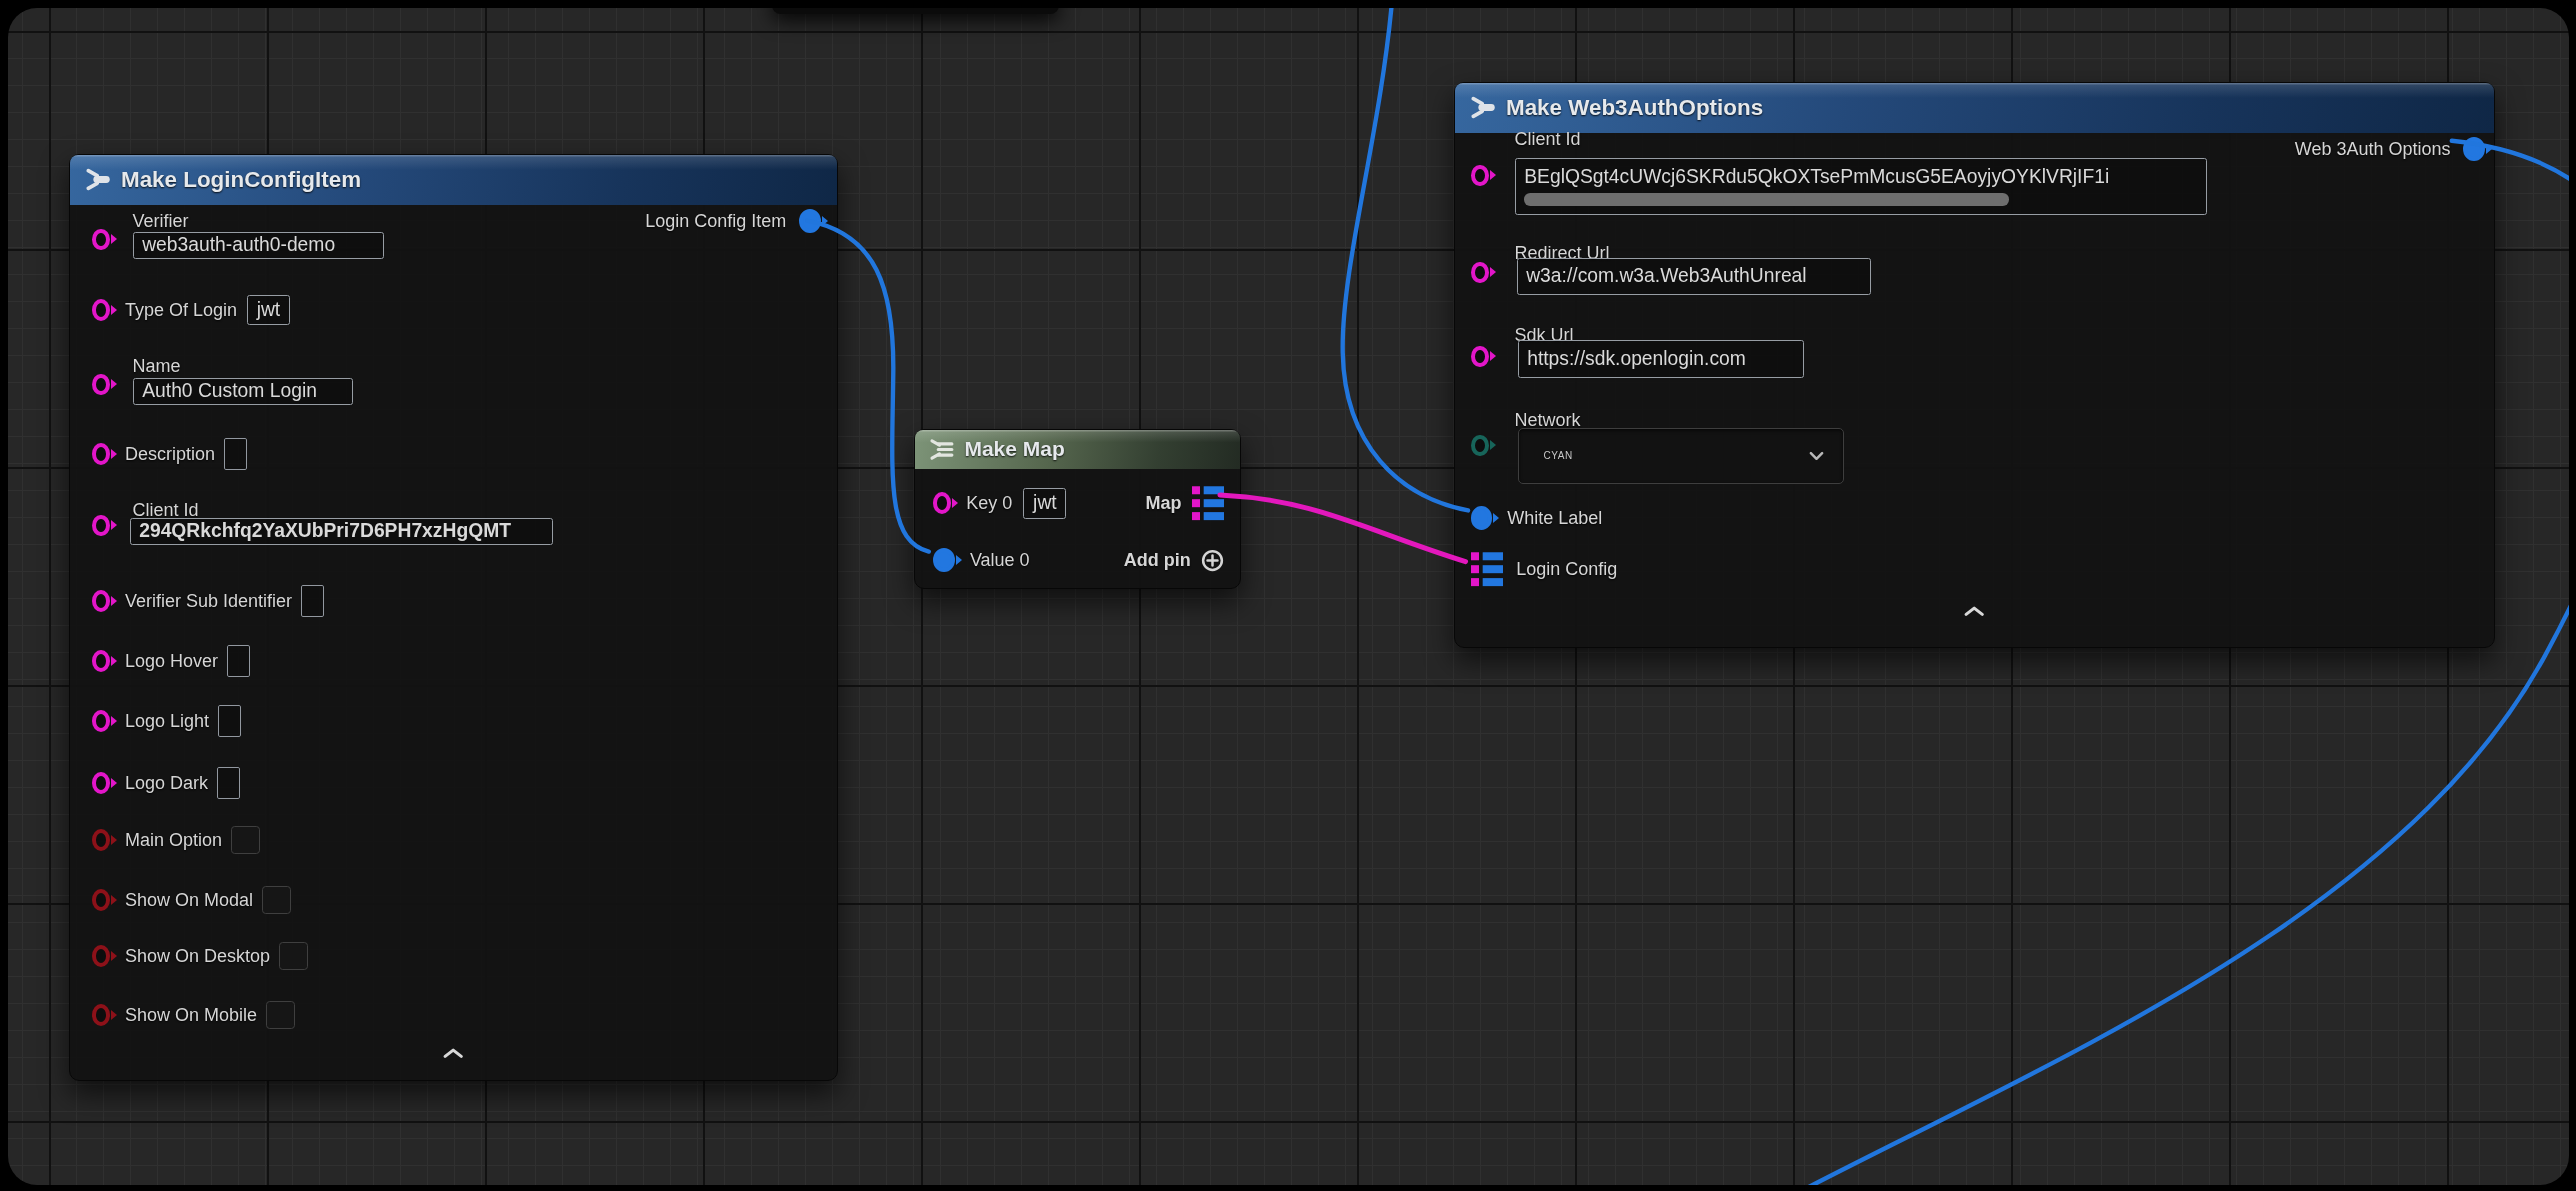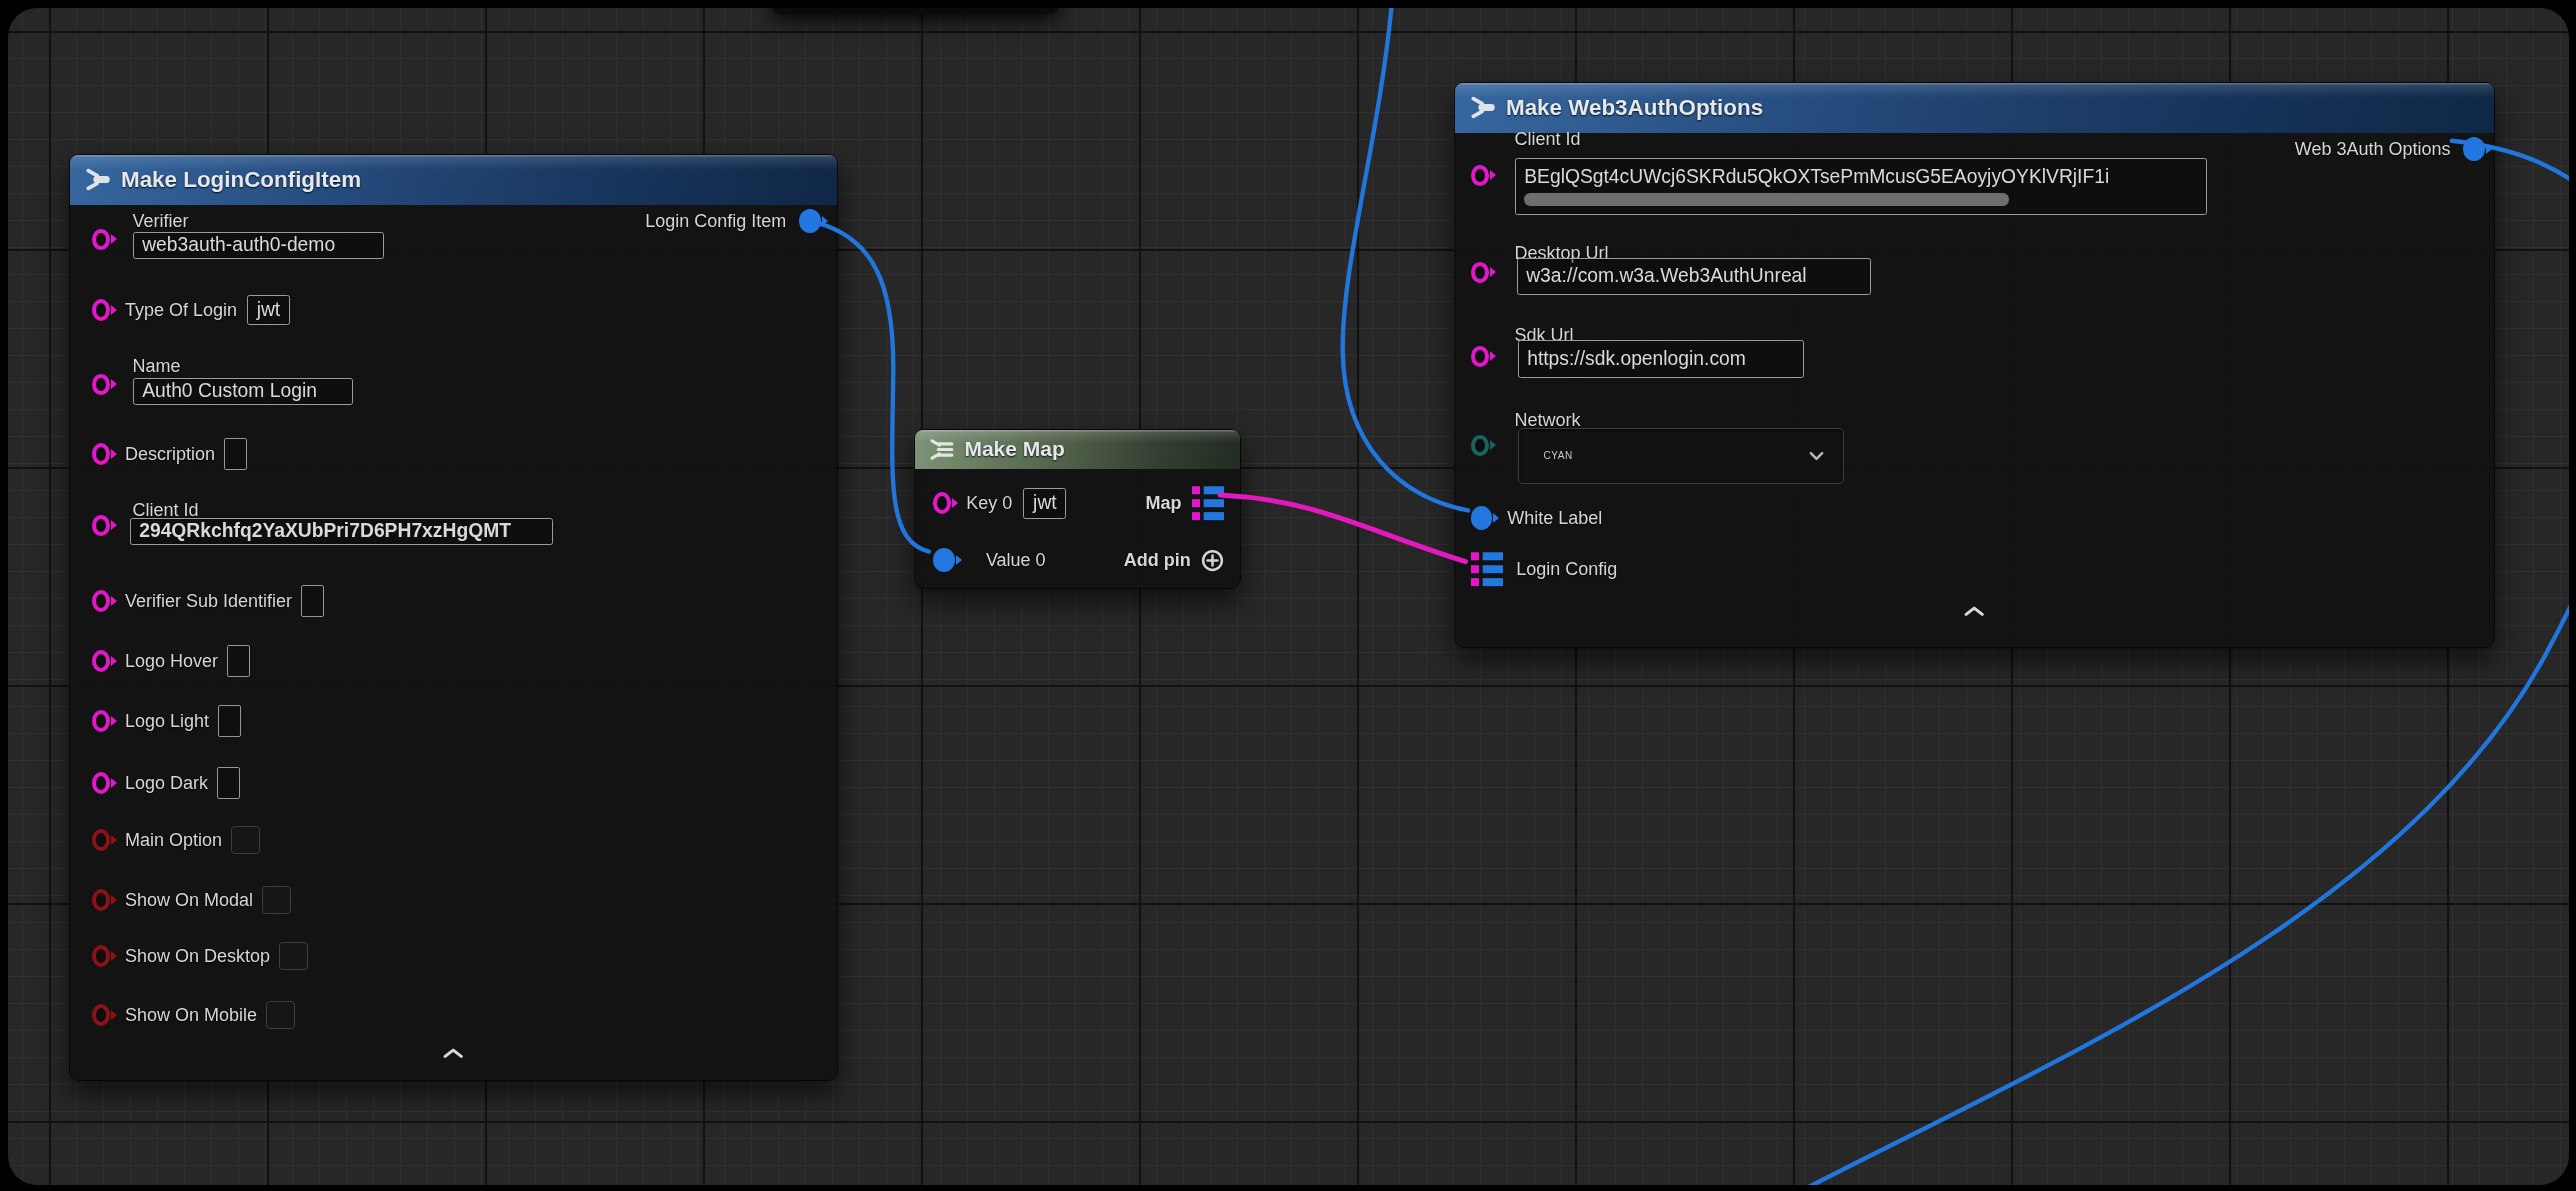--- a/index.html
+++ b/index.html
@@ -184,21 +184,21 @@
         <svg style="margin-left:10px;" width="32" height="35" viewBox="0 0 52 56">
           <rect x="0" y="0" width="13" height="13" fill="#e316c9"></rect>
             <rect x="19" y="0" width="33" height="13" fill="#2277e0"></rect>
           <rect x="0" y="21" width="13" height="13" fill="#e316c9"></rect>
             <rect x="19" y="21" width="33" height="13" fill="#2277e0"></rect>
           <rect x="0" y="42" width="13" height="13" fill="#e316c9"></rect>
             <rect x="19" y="42" width="33" height="13" fill="#2277e0"></rect>
         </svg>
       </div>
 
-      <div class="row" style="top:113px;padding-left:18.7px;gap:16px;">
+      <div class="row" style="top:113px;padding-left:18.7px;">
         <span class="pin blue"></span>
         <span class="lbl">Value 0</span>
       </div>
 
       <div class="rightrow" style="top:113px;right:15px;left:162px;">
         <span class="lbl" style="font-weight:bold;">Add pin</span>
         <svg style="margin-left:8.7px;" width="25" height="25" viewBox="0 0 40 40">
           <circle cx="20" cy="20" r="15" stroke="#d4d4d4" stroke-width="4" fill="none"></circle>
           <path d="M20 12 V28 M12 20 H28" stroke="#d4d4d4" stroke-width="4" stroke-linecap="round"></path>
         </svg>
@@ -219,21 +219,21 @@
         <span class="pin blue out"></span>
       </div>
 
       <span class="stack-lbl" style="left:60px;top:46px;">Client Id</span>
       <span class="pin abs" style="left:16px;top:82px;"></span>
       <div class="tbox" style="position:absolute;left:60px;top:75px;width:673px;height:55px;flex-direction:column;align-items:stretch;justify-content:center;gap:5px;">
         <span>BEglQSgt4cUWcj6SKRdu5QkOXTsePmMcusG5EAoyjyOYKlVRjIF1i</span>
         <span class="scrollbar" style="width:72%;"></span>
       </div>
 
-      <span class="stack-lbl" style="left:60px;top:160px;">Desktop Url</span>
+      <span class="stack-lbl" style="left:60px;top:160px;">Redirect Url</span>
       <span class="pin abs" style="left:16px;top:179px;"></span>
       <div class="tbox" style="position:absolute;left:62px;top:175px;width:335px;height:35px;">w3a://com.w3a.Web3AuthUnreal</div>
 
       <span class="stack-lbl" style="left:60px;top:242px;">Sdk Url</span>
       <span class="pin abs" style="left:16px;top:263px;"></span>
       <div class="tbox" style="position:absolute;left:63px;top:257px;width:267px;height:36px;">https://sdk.openlogin.com</div>
 
       <span class="stack-lbl" style="left:60px;top:327px;">Network</span>
       <span class="pin abs enum" style="left:16px;top:352px;"></span>
       <div class="dropdown" style="left:63px;top:345px;width:299px;height:54px;">

